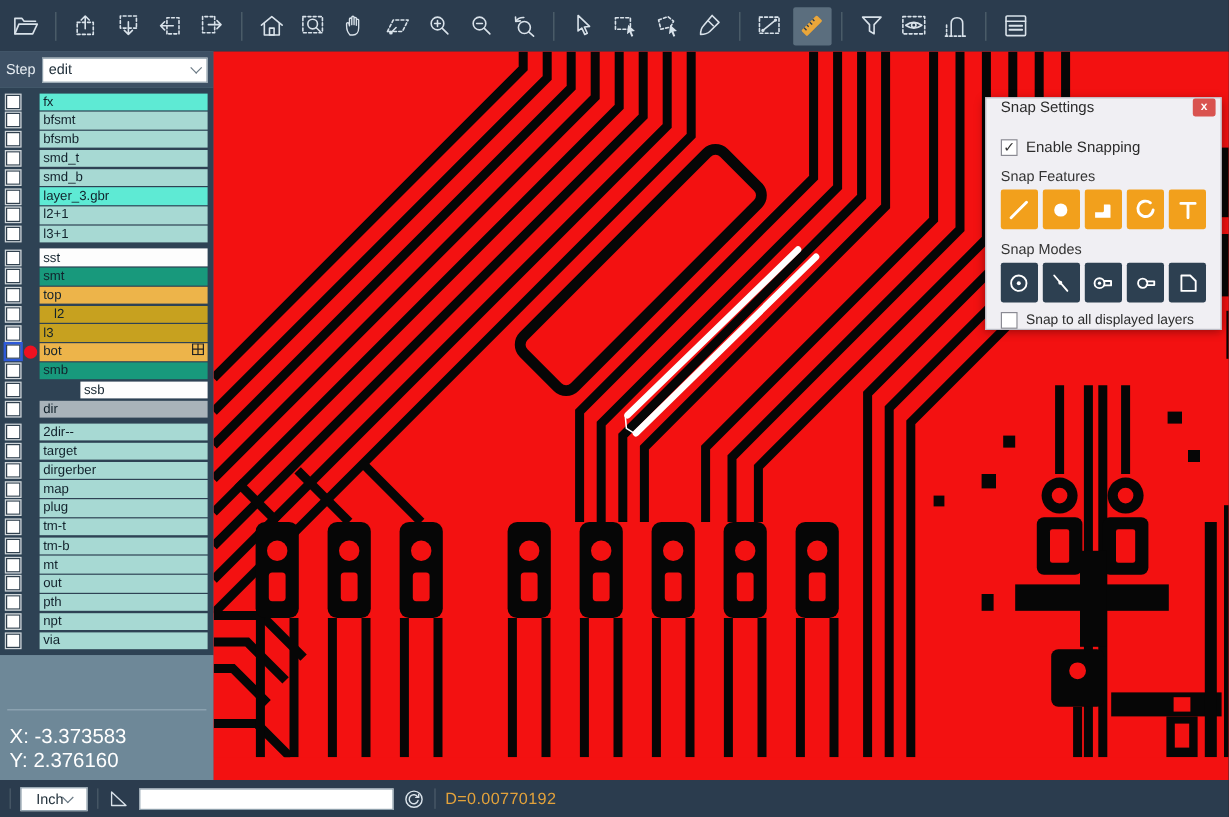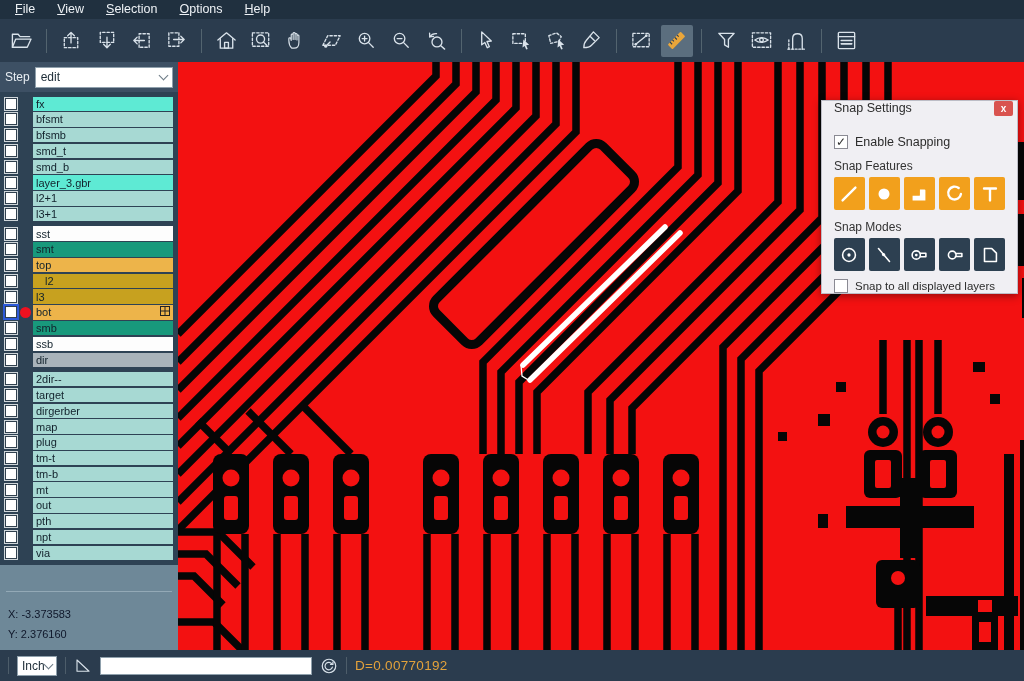--- a/index.html
+++ b/index.html
@@ -34,21 +34,21 @@
   .layer-group:last-child{margin-bottom:0}
   .layer-row{display:flex;align-items:center;height:15.4px;margin-bottom:0.4px}
   .cbx{width:12px;height:12px;background:#fff;border:1.5px solid #30404e;outline:1px solid #cfd6da;flex:0 0 auto;margin-left:2px}
   .cbx.active{outline:2px solid #2d59d8}
   .dot-slot{width:16px;height:12px;flex:0 0 auto;display:flex;align-items:center;justify-content:center}
   .red-dot{width:11px;height:11px;border-radius:50%;background:#ee1120}
   .layer-bar{flex:1;height:14.4px;display:flex;align-items:center;padding:0 3px;font-size:11px;color:#12222c;line-height:14px;white-space:nowrap;overflow:hidden}
   .layer-bar .grid-ic{margin-left:auto}
   .sidebar-bottom{flex:1;background:var(--panel-light);display:flex;flex-direction:column;justify-content:flex-end;padding:0 0 6px 0}
   .coord-divider{height:1px;background:#93a9b6;margin:0 6px 12px 6px}
-  .coord{color:#0f172a;font-size:11px;padding:0 8px;line-height:20px}
+  .coord{color:#ffffff;font-size:17px;padding:0 8px;line-height:20px}
 
   
   .canvas{flex:1;position:relative;background:var(--copper);overflow:hidden}
   .canvas svg.art{display:block}
   .trace{stroke:var(--gap);stroke-width:7.5;fill:none}
   .blk{fill:var(--gap)}
   .redf{fill:var(--copper)}
   .wline{stroke:#fff;stroke-width:5.5;fill:none;stroke-linecap:round}
 
   
@@ -64,39 +64,32 @@
   .sd-btn{width:33px;height:33px;border-radius:2px;display:flex;align-items:center;justify-content:center}
   .sd-btn svg{width:22px;height:22px;display:block}
   .sd-btn.feat{background:var(--accent-orange)}
   .sd-btn.mode{background:#2d4051}
   .sd-small{font-size:11.5px}
   .sd-closebtn{margin:10px 12px 10px 12px;height:23px;background:#e3e2e7;border:1px solid #9b9ba3;display:flex;align-items:center;justify-content:center;font-size:12.5px;color:#222}
 
   
   .statusbar{height:31px;background:var(--bar-dark);display:flex;align-items:center;padding:0 8px;gap:8px;flex:0 0 auto}
   .sdiv{width:1px;height:17px;background:#4d5d6a}
-  .unit-select{width:40px;height:20px;background:#fff;border:1px solid #8fa0ac;display:flex;align-items:center;justify-content:space-between;padding:0 4px;font-size:12px;color:#1c2b36}
+  .unit-select{width:56px;height:20px;background:#fff;border:1px solid #8fa0ac;display:flex;align-items:center;justify-content:center;padding:0 4px;font-size:12px;color:#1c2b36}
   .unit-select .chev{margin-top:-2px}
   .sb-icon{color:var(--icon);display:flex;align-items:center}
   .sb-icon svg{width:18px;height:18px}
   .sb-input{width:212px;height:18px;background:#fff;border:1px solid #8fa0ac;font-size:12px;padding:0 4px;font-family:"Liberation Sans",sans-serif}
   .d-readout{color:#e3a23b;font-size:13.5px;letter-spacing:.3px}
 </style>
 </head>
 <body>
 
 <div class="app">
 
-  <div class="menubar" id="menubar">
-      <div class="menu-item"><u>F</u>ile</div>
-      <div class="menu-item"><u>V</u>iew</div>
-      <div class="menu-item"><u>S</u>election</div>
-      <div class="menu-item"><u>O</u>ptions</div>
-      <div class="menu-item"><u>H</u>elp</div>
-    </div>
 
   <div class="toolbar" id="toolbar">
       <div class="tool">
         <svg viewBox="0 0 24 24" fill="none" stroke="currentColor" stroke-width="1.4" stroke-linecap="round" stroke-linejoin="round">
           <path d="M2.5,19 V5.5 h6 l2,2.5 h10"></path>
           <path d="M2.5,19 l3.5-8.5 H22 L18,19 Z"></path>
         </svg>
       </div>
       <div class="tdiv"></div>
       <div class="tool">
@@ -370,21 +363,21 @@
             <div class="layer-row">
               <span class="cbx"></span>
               <span class="dot-slot"></span>
               <div class="layer-bar" style="background: rgb(24, 153, 124);">
                 <span>smb</span>
               </div>
             </div>
             <div class="layer-row">
               <span class="cbx"></span>
               <span class="dot-slot"></span>
-              <div class="layer-bar" style="background: rgb(253, 253, 253);">
+              <div class="layer-bar" style="background: rgb(253, 253, 253); margin-left: 34px;">
                 <span>ssb</span>
               </div>
             </div>
             <div class="layer-row">
               <span class="cbx"></span>
               <span class="dot-slot"></span>
               <div class="layer-bar" style="background: rgb(169, 179, 186);">
                 <span>dir</span>
               </div>
             </div>

